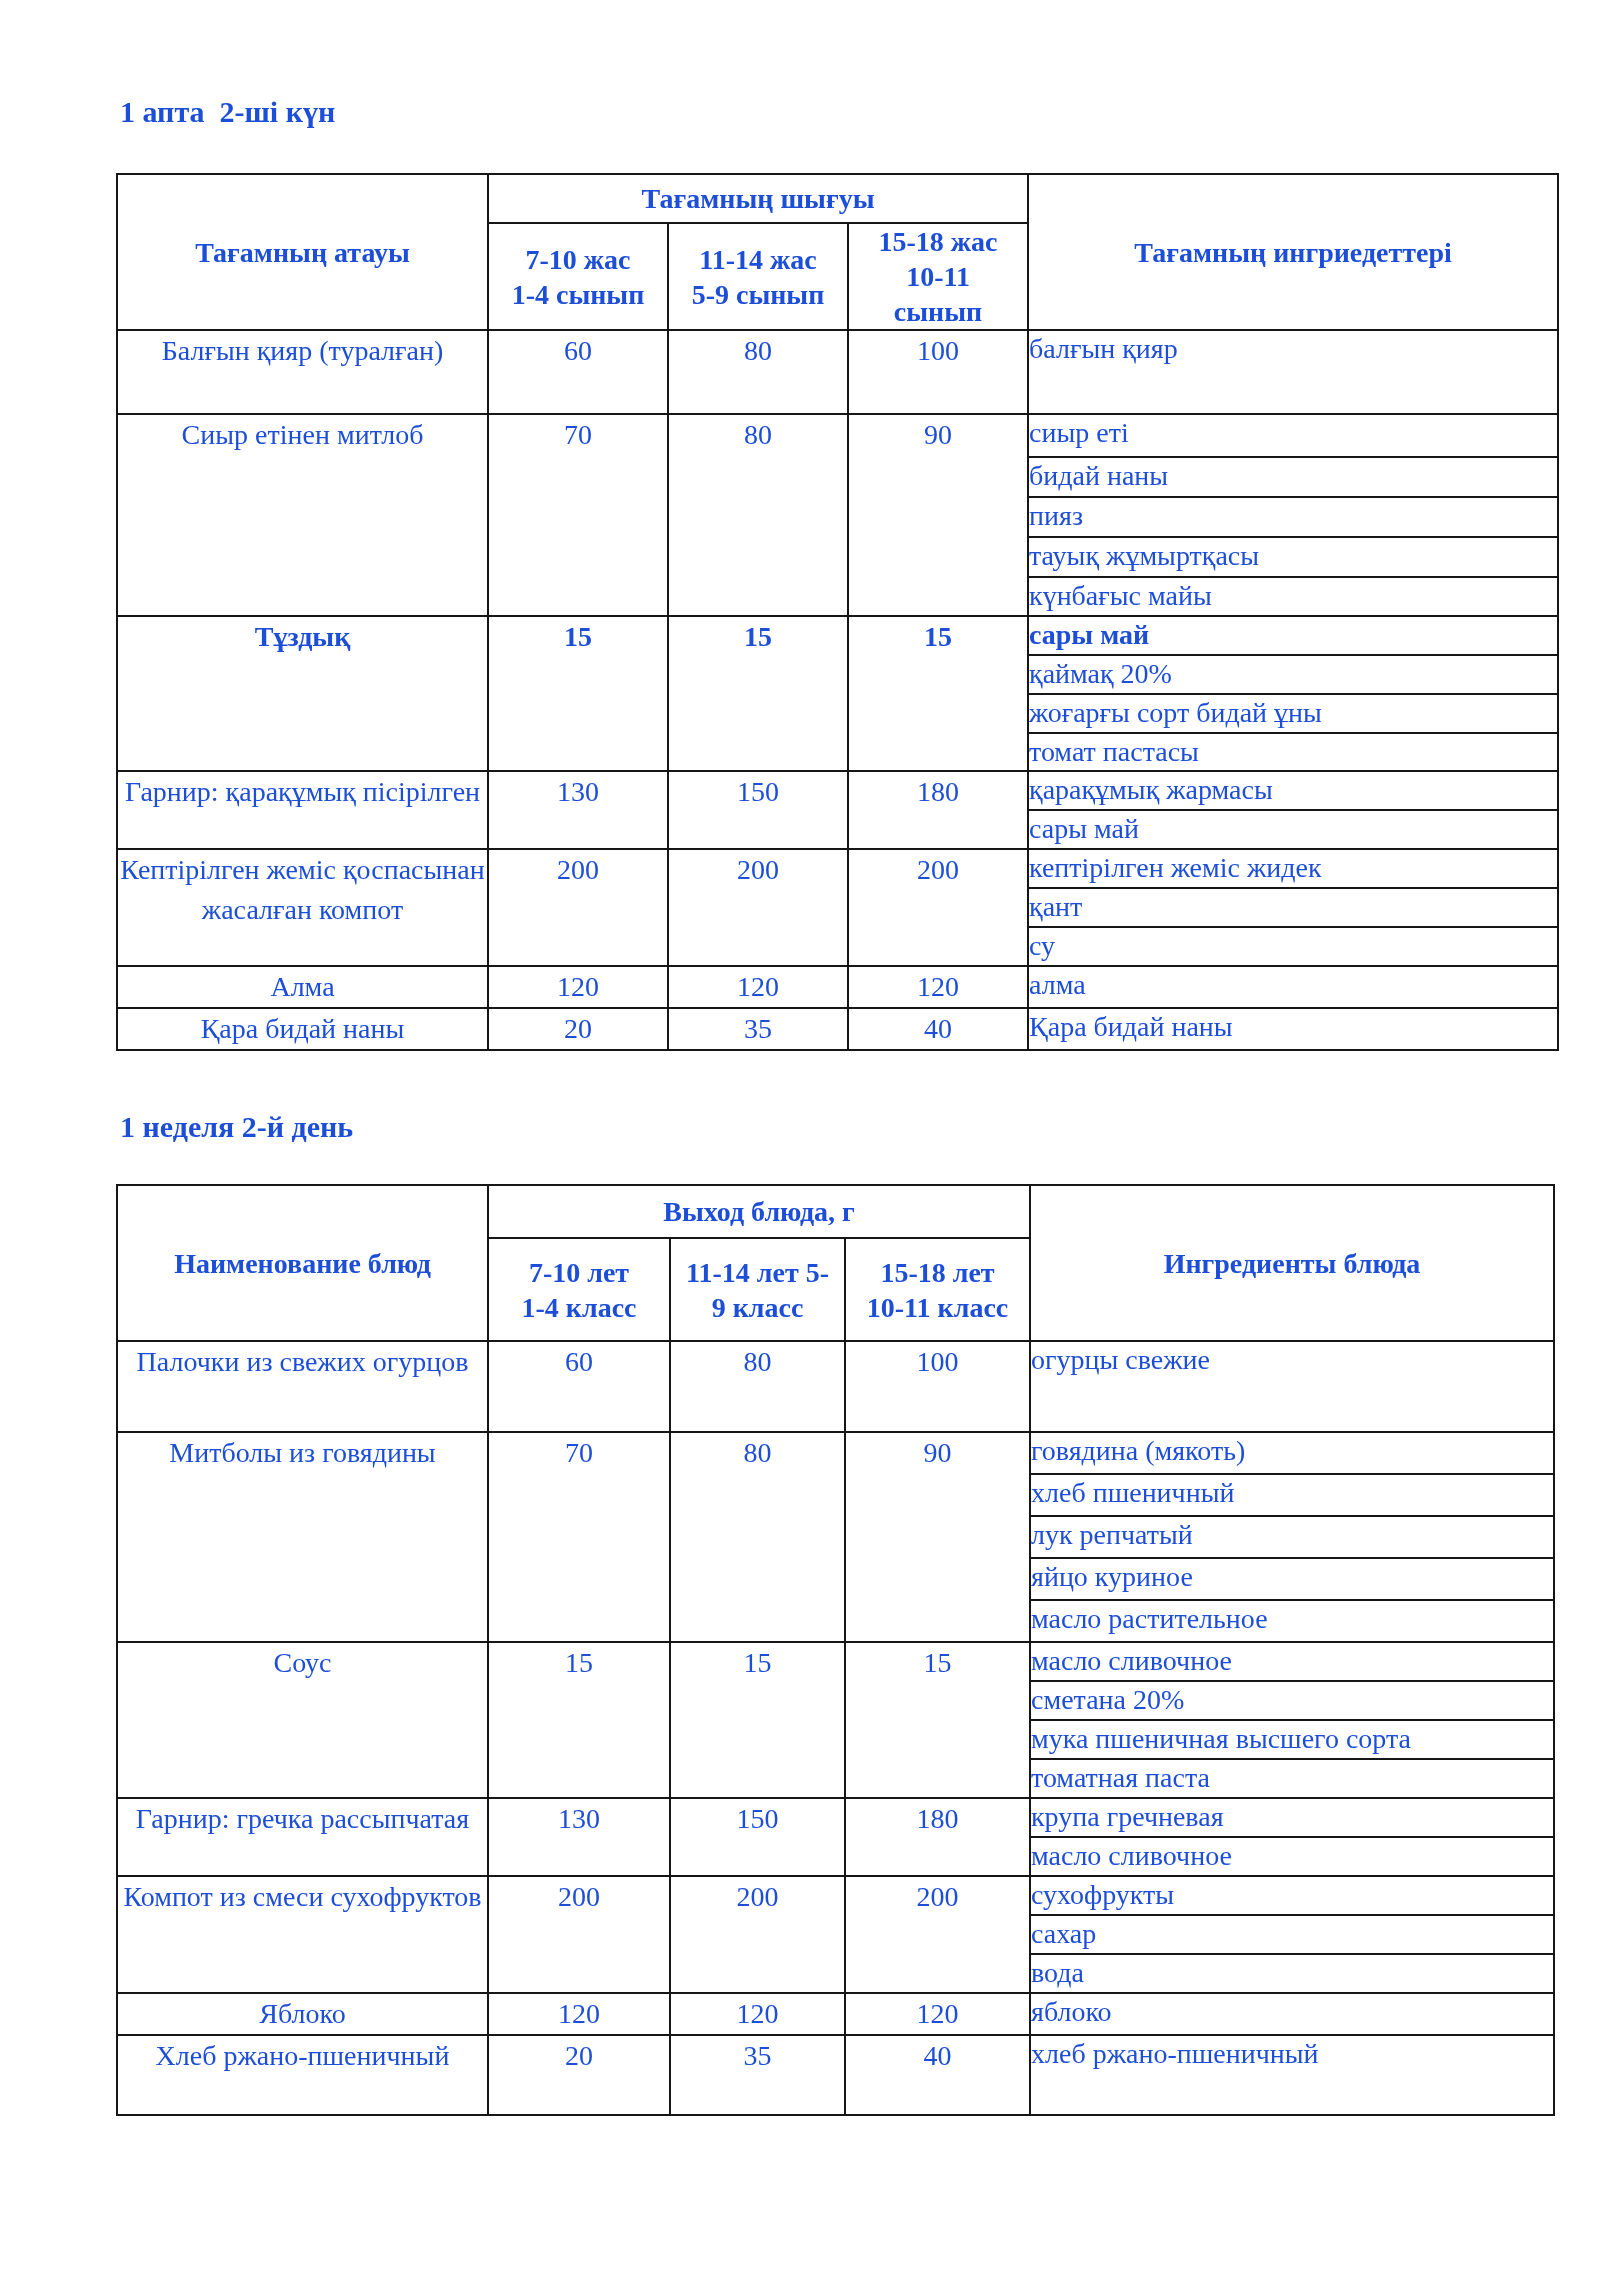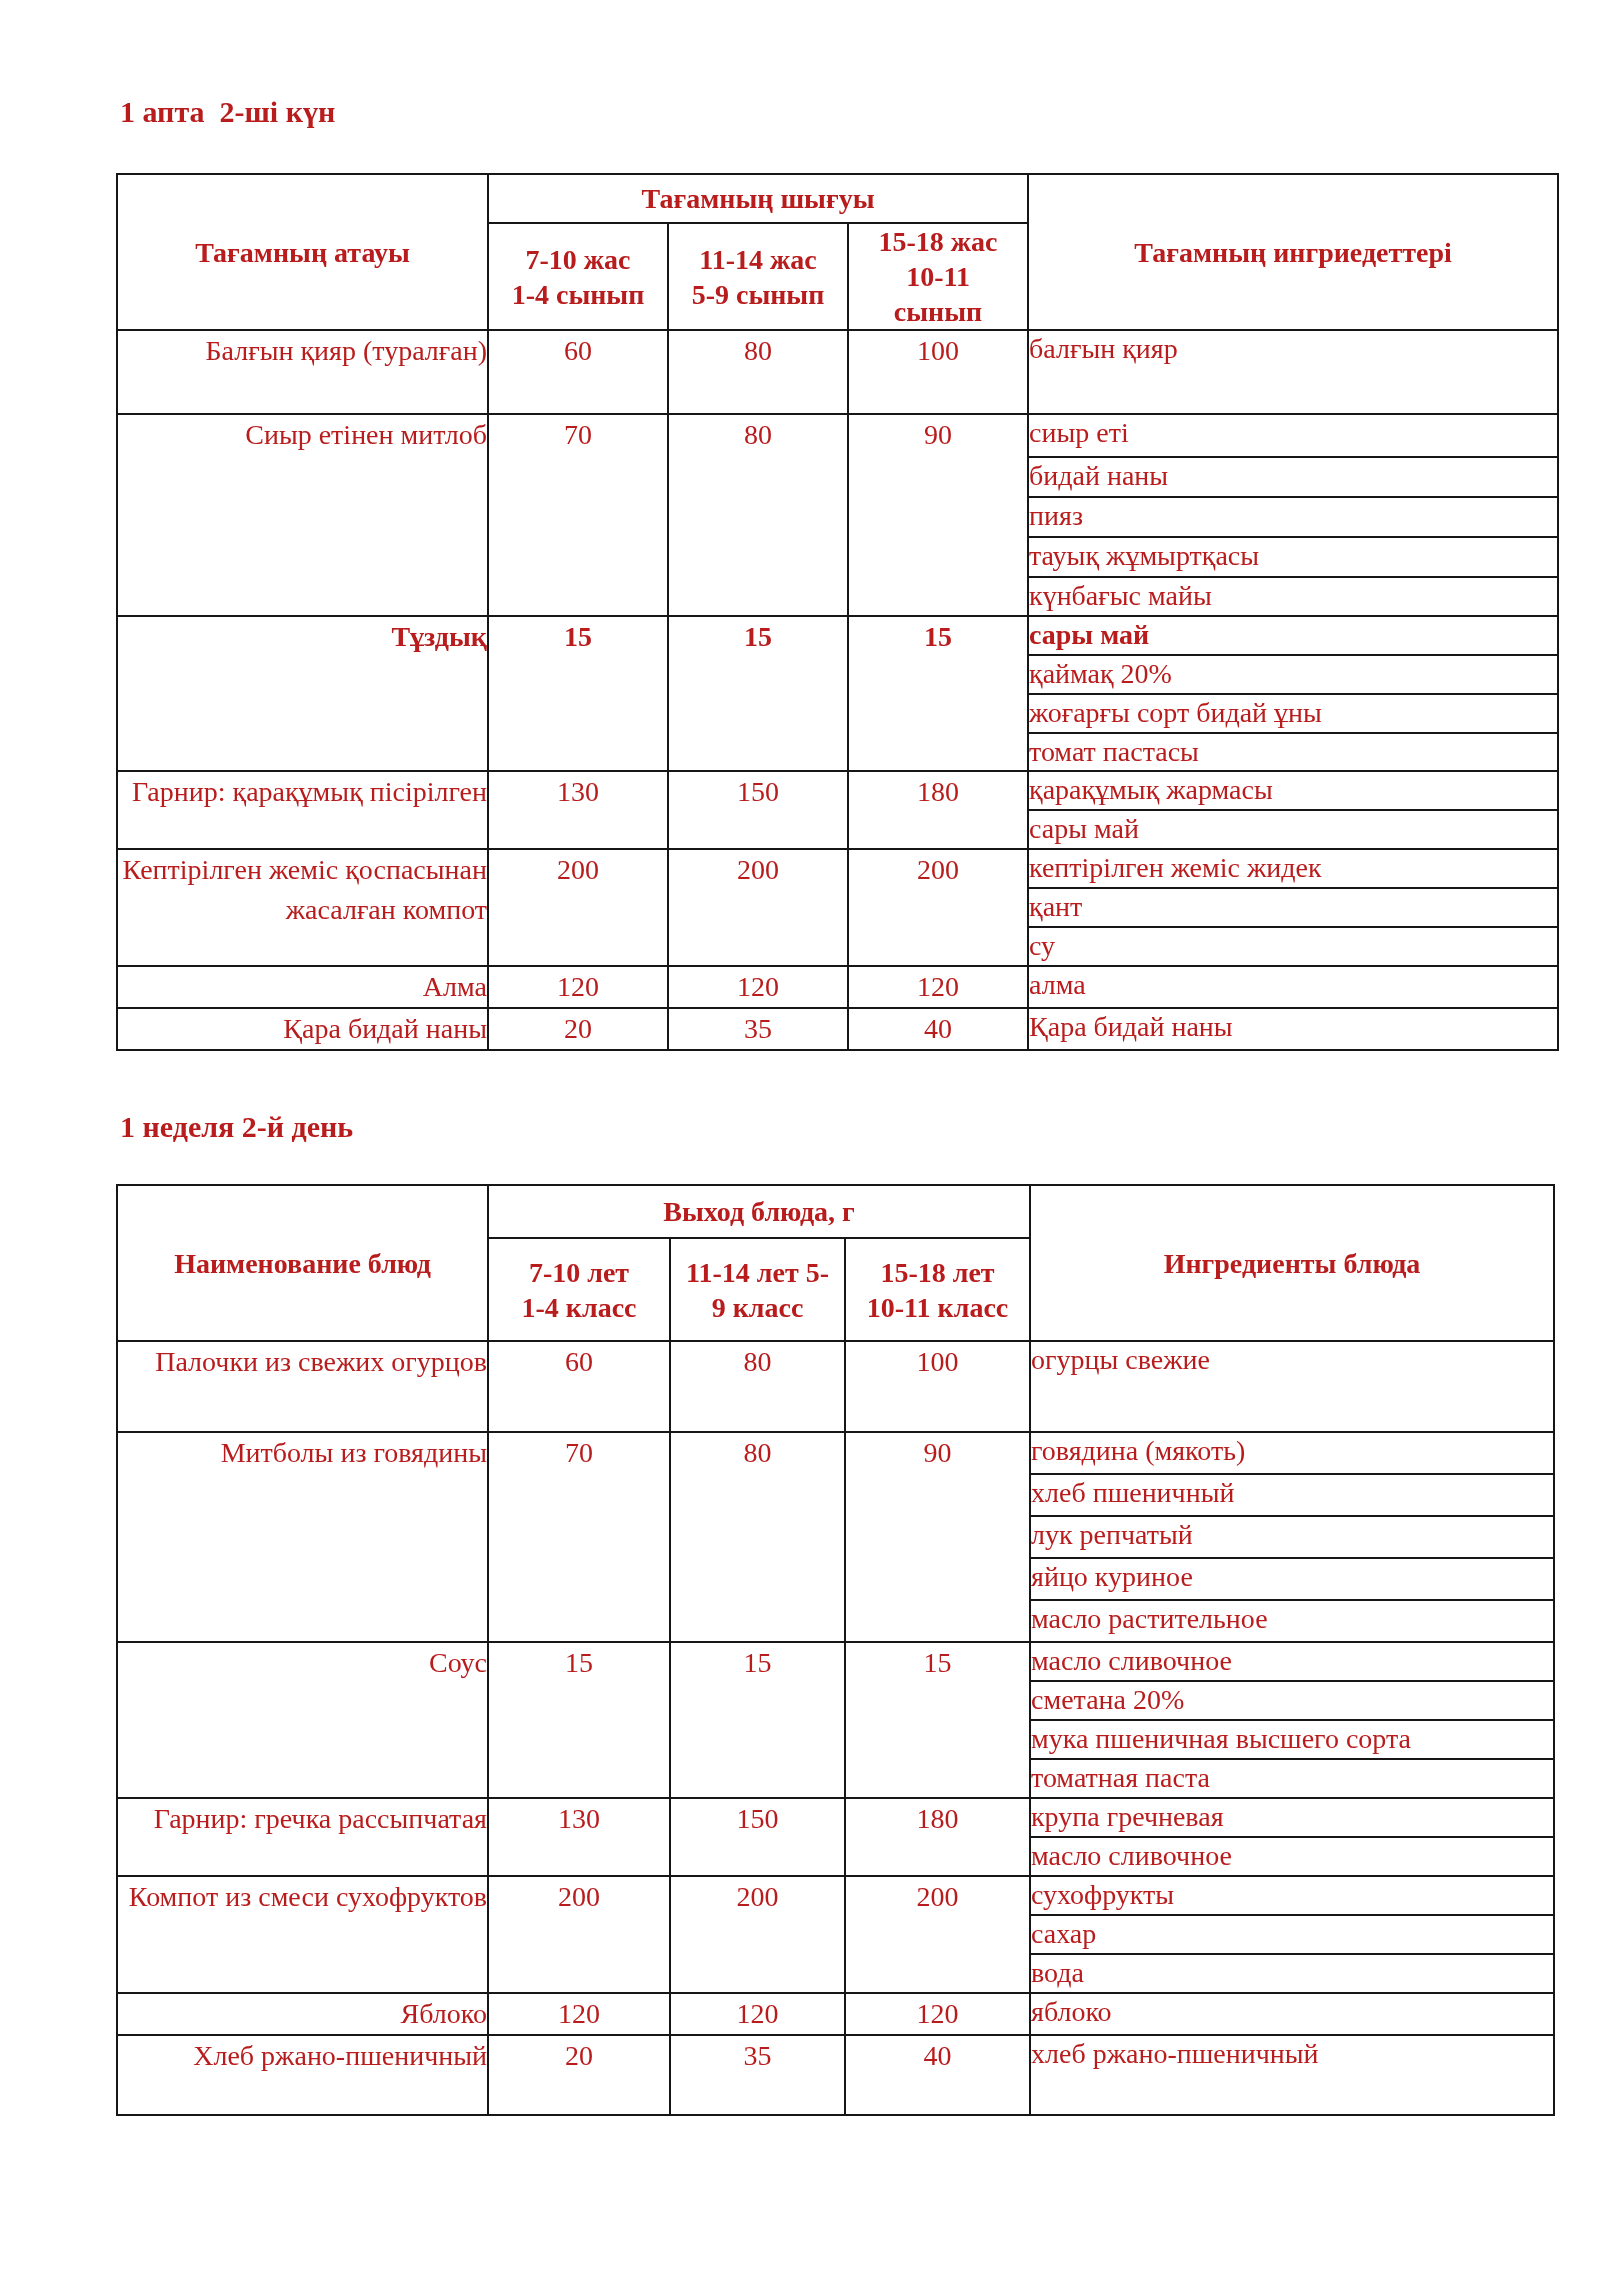--- a/index.html
+++ b/index.html
@@ -6,21 +6,21 @@
     margin: 0;
     padding: 0;
     background: #ffffff;
   }
   .page {
     position: relative;
     width: 1621px;
     height: 2293px;
     background: #ffffff;
     font-family: "Liberation Serif", "DejaVu Serif", serif;
-    color: #b91c1c;
+    color: #1d4ed8;
     overflow: hidden;
   }
   .doc-title {
     position: absolute;
     left: 120px;
     font-weight: bold;
     font-size: 30px;
     line-height: 35px;
     white-space: pre;
   }
@@ -46,21 +46,21 @@
     font-size: 28px;
     text-align: center;
     vertical-align: middle;
     line-height: 35px;
     white-space: pre-line;
     padding: 2px 3.9px;
     margin-top: 15px;
   }
   td.dish {
     vertical-align: top;
-    text-align: right;
+    text-align: center;
     font-size: 28px;
     line-height: 40px;
     padding: 2.9px 7.8px 0 12.7px;
   }
   td.val {
     vertical-align: top;
     text-align: center;
     font-size: 28px;
     line-height: 40px;
     padding-top: 2.9px;

